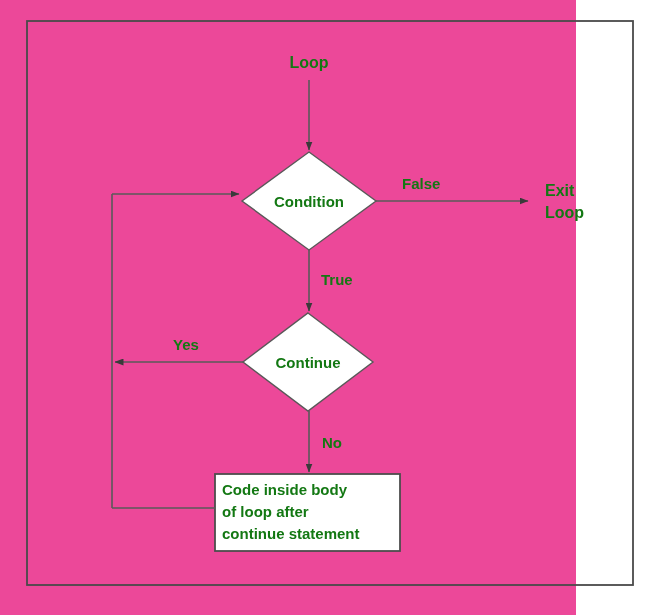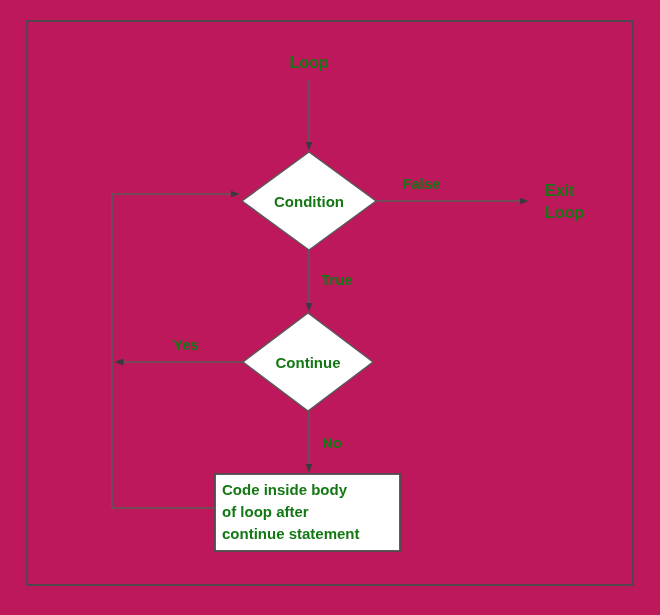--- a/index.html
+++ b/index.html
@@ -8,23 +8,23 @@
     background: #ffffff;
   }
   body {
     width: 660px;
     height: 615px;
     font-family: "Liberation Sans", sans-serif;
     overflow: hidden;
   }
   #canvas {
     position: relative;
-    width: 660px;
+    width: 576px;
     height: 615px;
-    background: #be185d;
+    background: #ec4899;
   }
   #flow-svg {
     position: absolute;
     top: 0;
     left: 0;
     width: 660px;
     height: 615px;
   }
   .node-label {
     font-family: "Liberation Sans", sans-serif;

